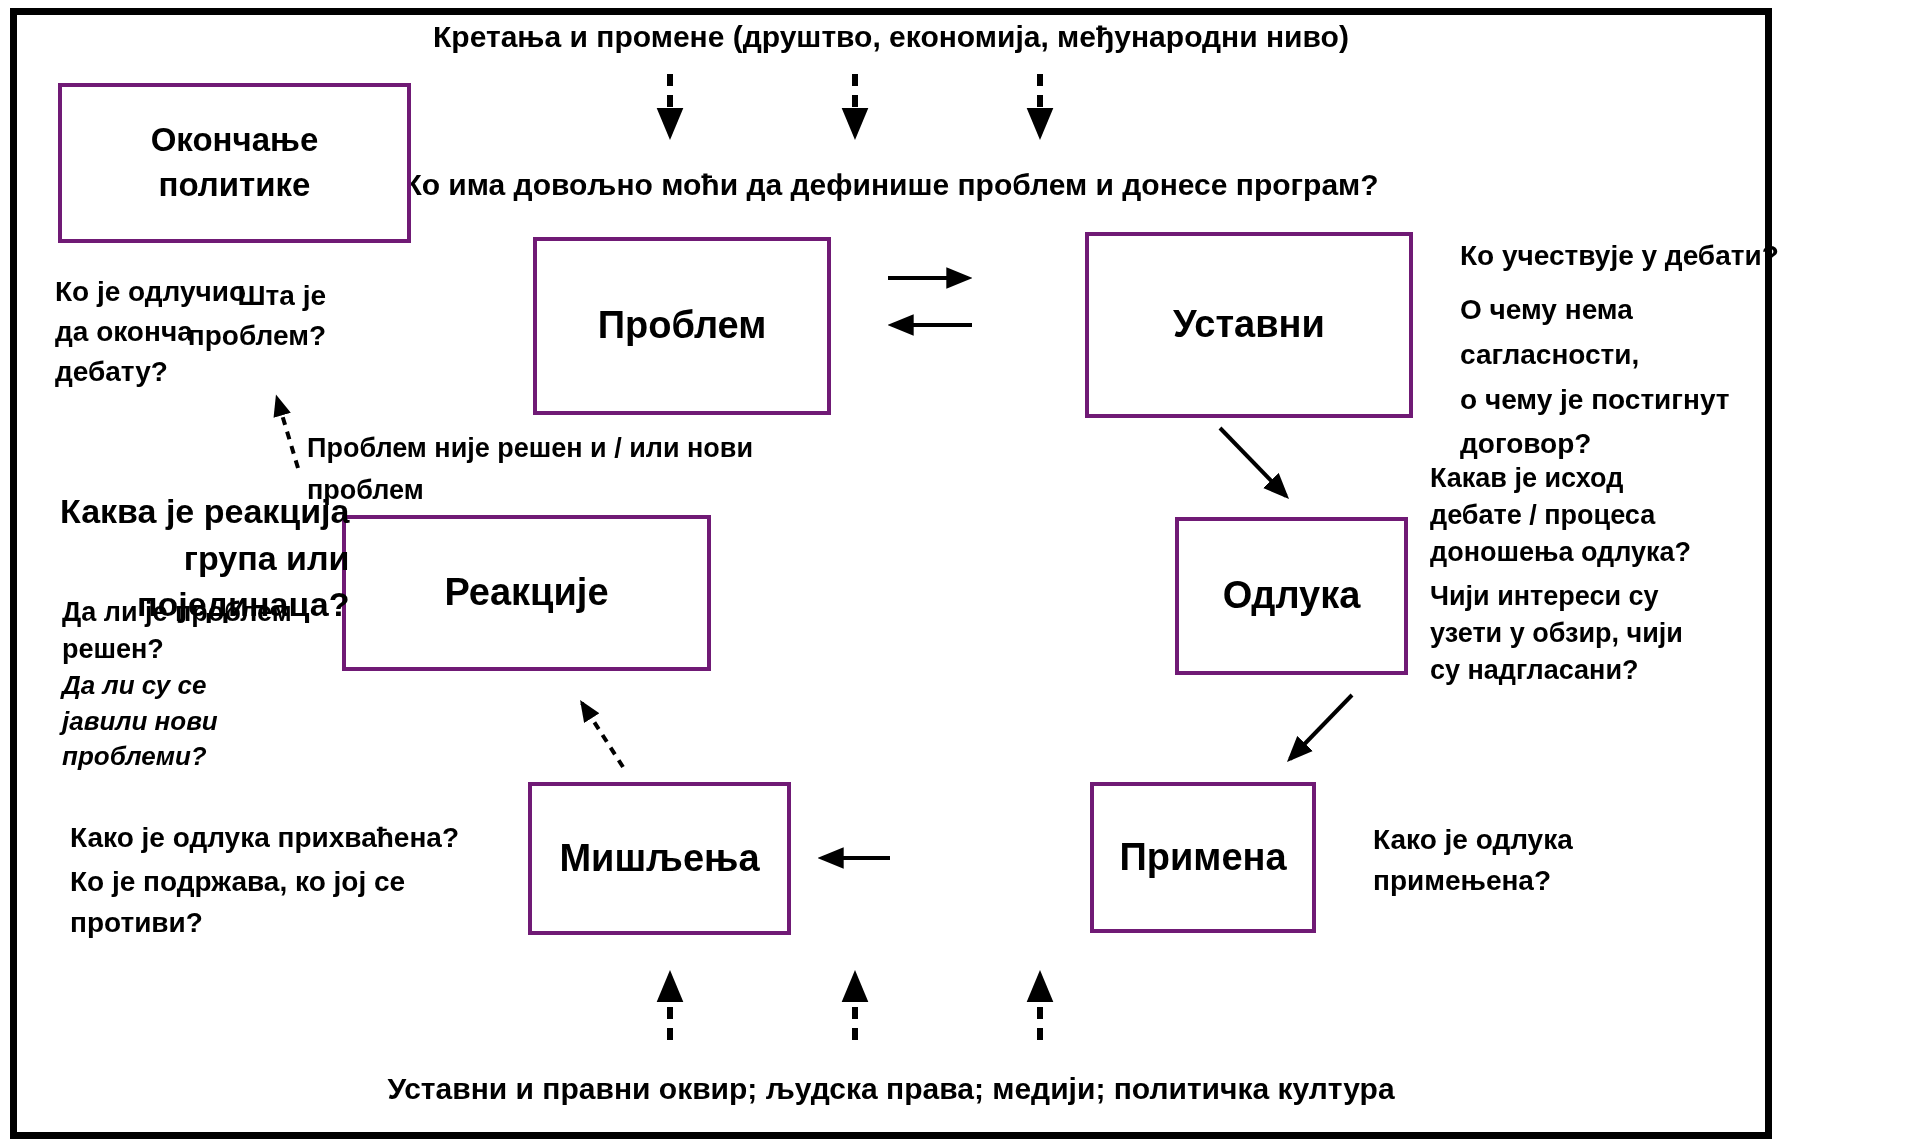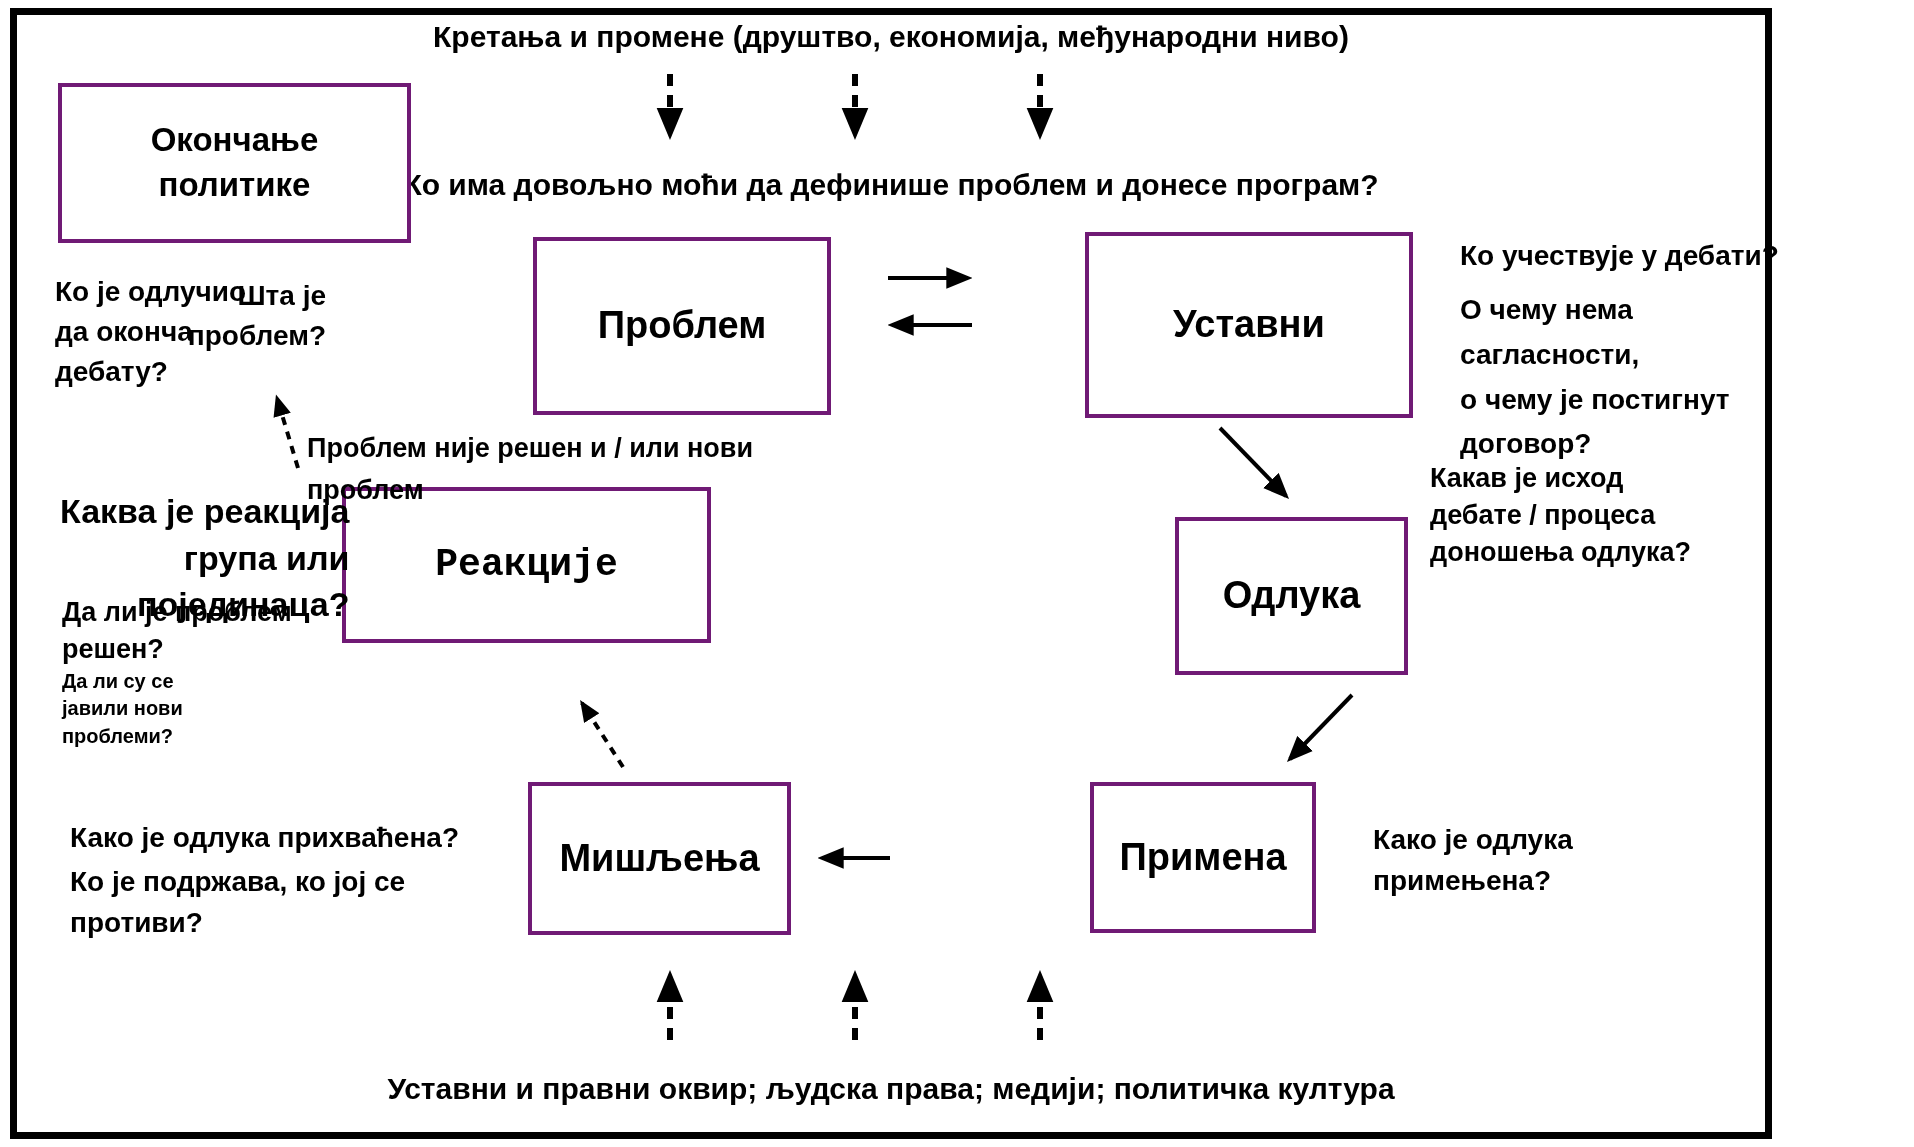--- a/index.html
+++ b/index.html
@@ -12,31 +12,31 @@
   .abs { position:absolute; }
   .banner { left:0; width:100%; text-align:center; font-size:30px; }
   .box {
     position:absolute; border:4px solid #701a75; background:#fff;
     display:flex; align-items:center; justify-content:center;
     text-align:center; font-size:38px; line-height:1.35;
   }
   .box-termination { left:58px;  top:83px;  width:345px; height:152px; font-size:33px; }
   .box-problem     { left:533px; top:237px; width:290px; height:170px; }
   .box-debate      { left:1085px;top:232px; width:320px; height:178px; }
-  .box-reactions   { left:342px; top:487px; width:361px; height:148px;font-family:Liberation Mono, monospace; }
+  .box-reactions   { left:342px; top:515px; width:361px; height:148px; }
   .box-decision    { left:1175px;top:517px; width:225px; height:150px; }
   .box-opinions    { left:528px; top:782px; width:255px; height:145px; }
   .box-implementation { left:1090px; top:782px; width:218px; height:143px; }
   .ann { position:absolute; font-size:28px; line-height:1.42; }
   .ann-who-ended        { left:55px;  top:272px; }
   .ann-what-problem     { right:1456px; top:276px; text-align:right; }
   .ann-problem-unsolved { left:307px; top:428px; font-size:27px; line-height:1.55; }
   .ann-reaction-groups  { left:60px;  top:488px; font-size:34px; line-height:1.37;text-align:right; }
   .ann-problem-solved   { left:62px;  top:594px; font-size:27px; line-height:1.37; }
-  .ann-new-problems     { left:62px;  top:668px; font-size:20px; line-height:1.37; }
+  .ann-new-problems     { left:62px;  top:668px; font-size:26px; line-height:1.37;font-style:italic; }
   .ann-participates     { left:1460px; top:236px; }
   .ann-agreement        { left:1460px; top:288px; line-height:1.6; }
   .ann-outcome          { left:1430px; top:460px; font-size:27px; line-height:1.37; }
   .ann-interests        { left:1430px; top:578px; font-size:27px; line-height:1.37; }
   .ann-accepted         { left:70px;  top:818px; }
   .ann-supports         { left:70px;  top:862px; line-height:1.45; }
   .ann-applied          { left:1333px; top:820px; line-height:1.45;margin-left:40px; }
   svg.overlay { position:absolute; left:0; top:0; width:1914px; height:1147px; pointer-events:none; }
   svg .solid  { stroke:#000; stroke-width:4; fill:none; }
   svg .dashv  { stroke:#000; stroke-width:6; stroke-dasharray:12 9; fill:none; }
@@ -108,17 +108,18 @@
 
   <div class="ann ann-what-problem">Шта је<br>проблем?</div>
   <div class="ann ann-who-ended">Ко је одлучио<br>да оконча<br>дебату?</div>
   <div class="ann ann-problem-unsolved">Проблем није решен и / или нови<br>проблем</div>
   <div class="ann ann-reaction-groups">Каква је реакција<br>група или<br>појединаца?</div>
   <div class="ann ann-problem-solved">Да ли је проблем<br>решен?</div>
   <div class="ann ann-new-problems">Да ли су се<br>јавили нови<br>проблеми?</div>
   <div class="ann ann-participates">Ко учествује у дебати?</div>
   <div class="ann ann-agreement">О чему нема сагласности,<br>о чему је постигнут<br>договор?</div>
   <div class="ann ann-outcome">Какав је исход<br>дебате / процеса<br>доношења одлука?</div>
+  <div class="ann ann-interests">Чији интереси су<br>узети у обзир, чији<br>су надгласани?</div>
   <div class="ann ann-accepted">Како је одлука прихваћена?</div>
   <div class="ann ann-supports">Ко је подржава, ко јој се<br>противи?</div>
   <div class="ann ann-applied">Како је одлука<br>примењена?</div>
 
 </div>
 
 </body></html>

